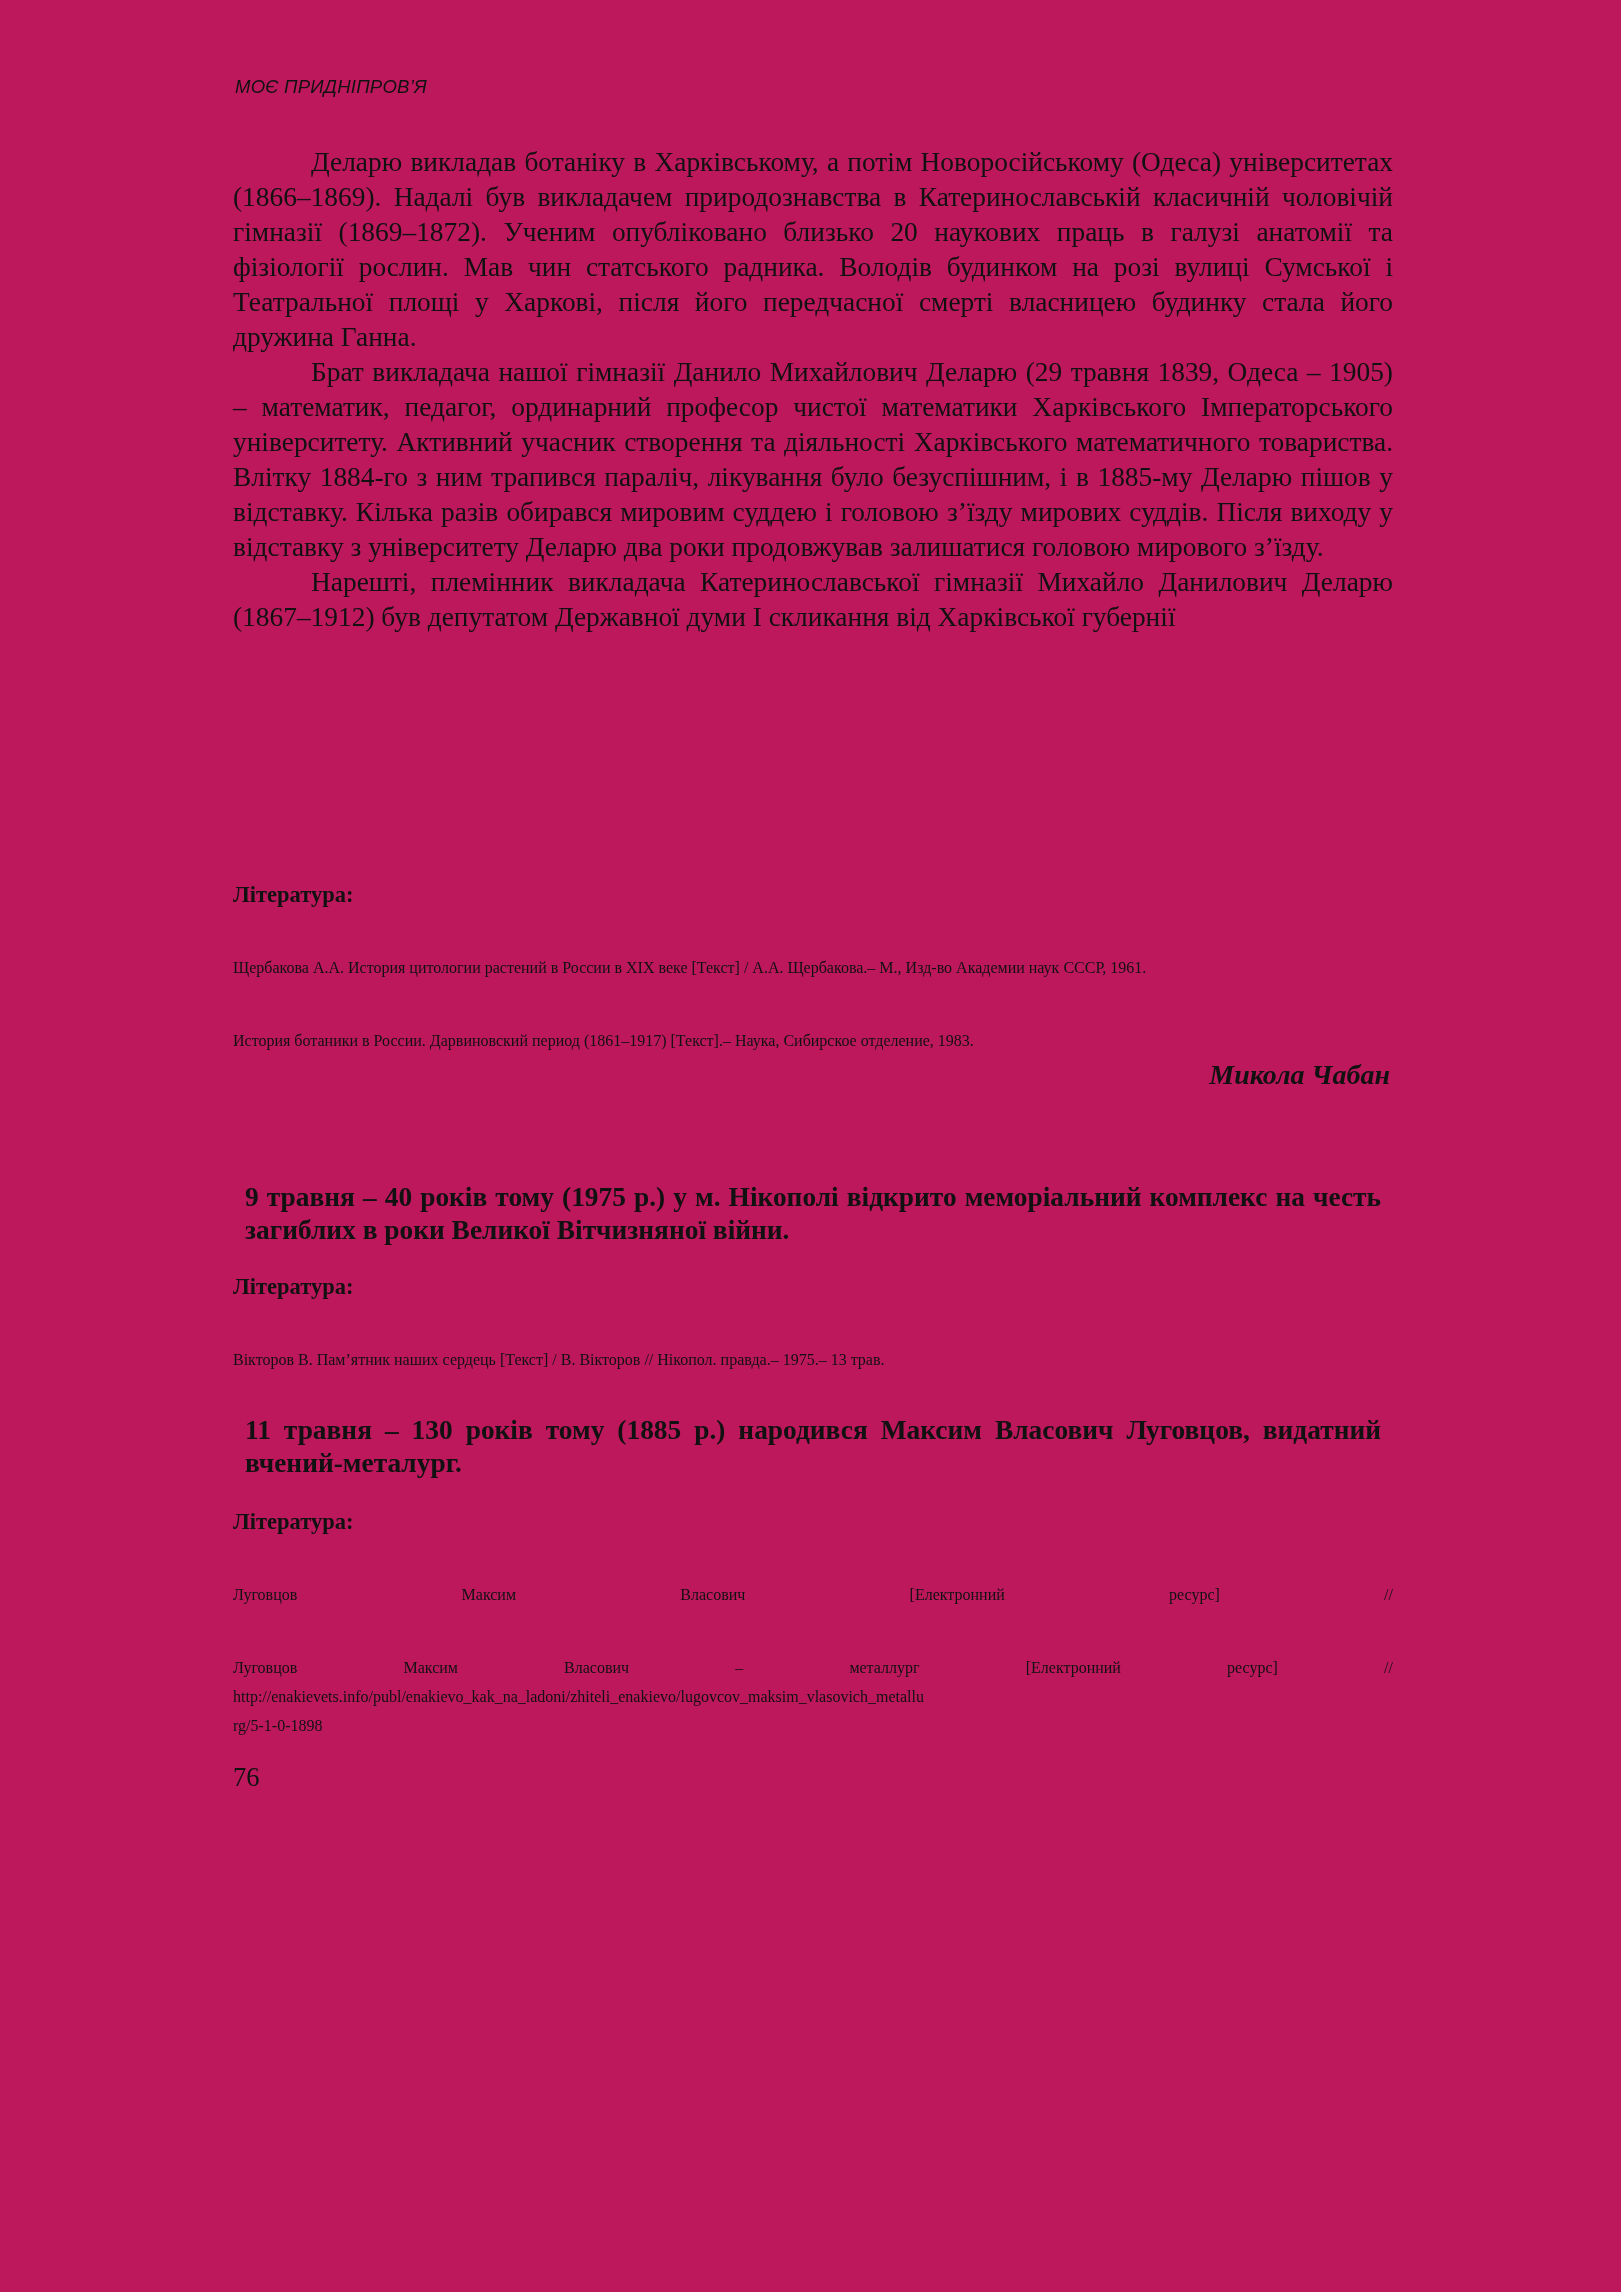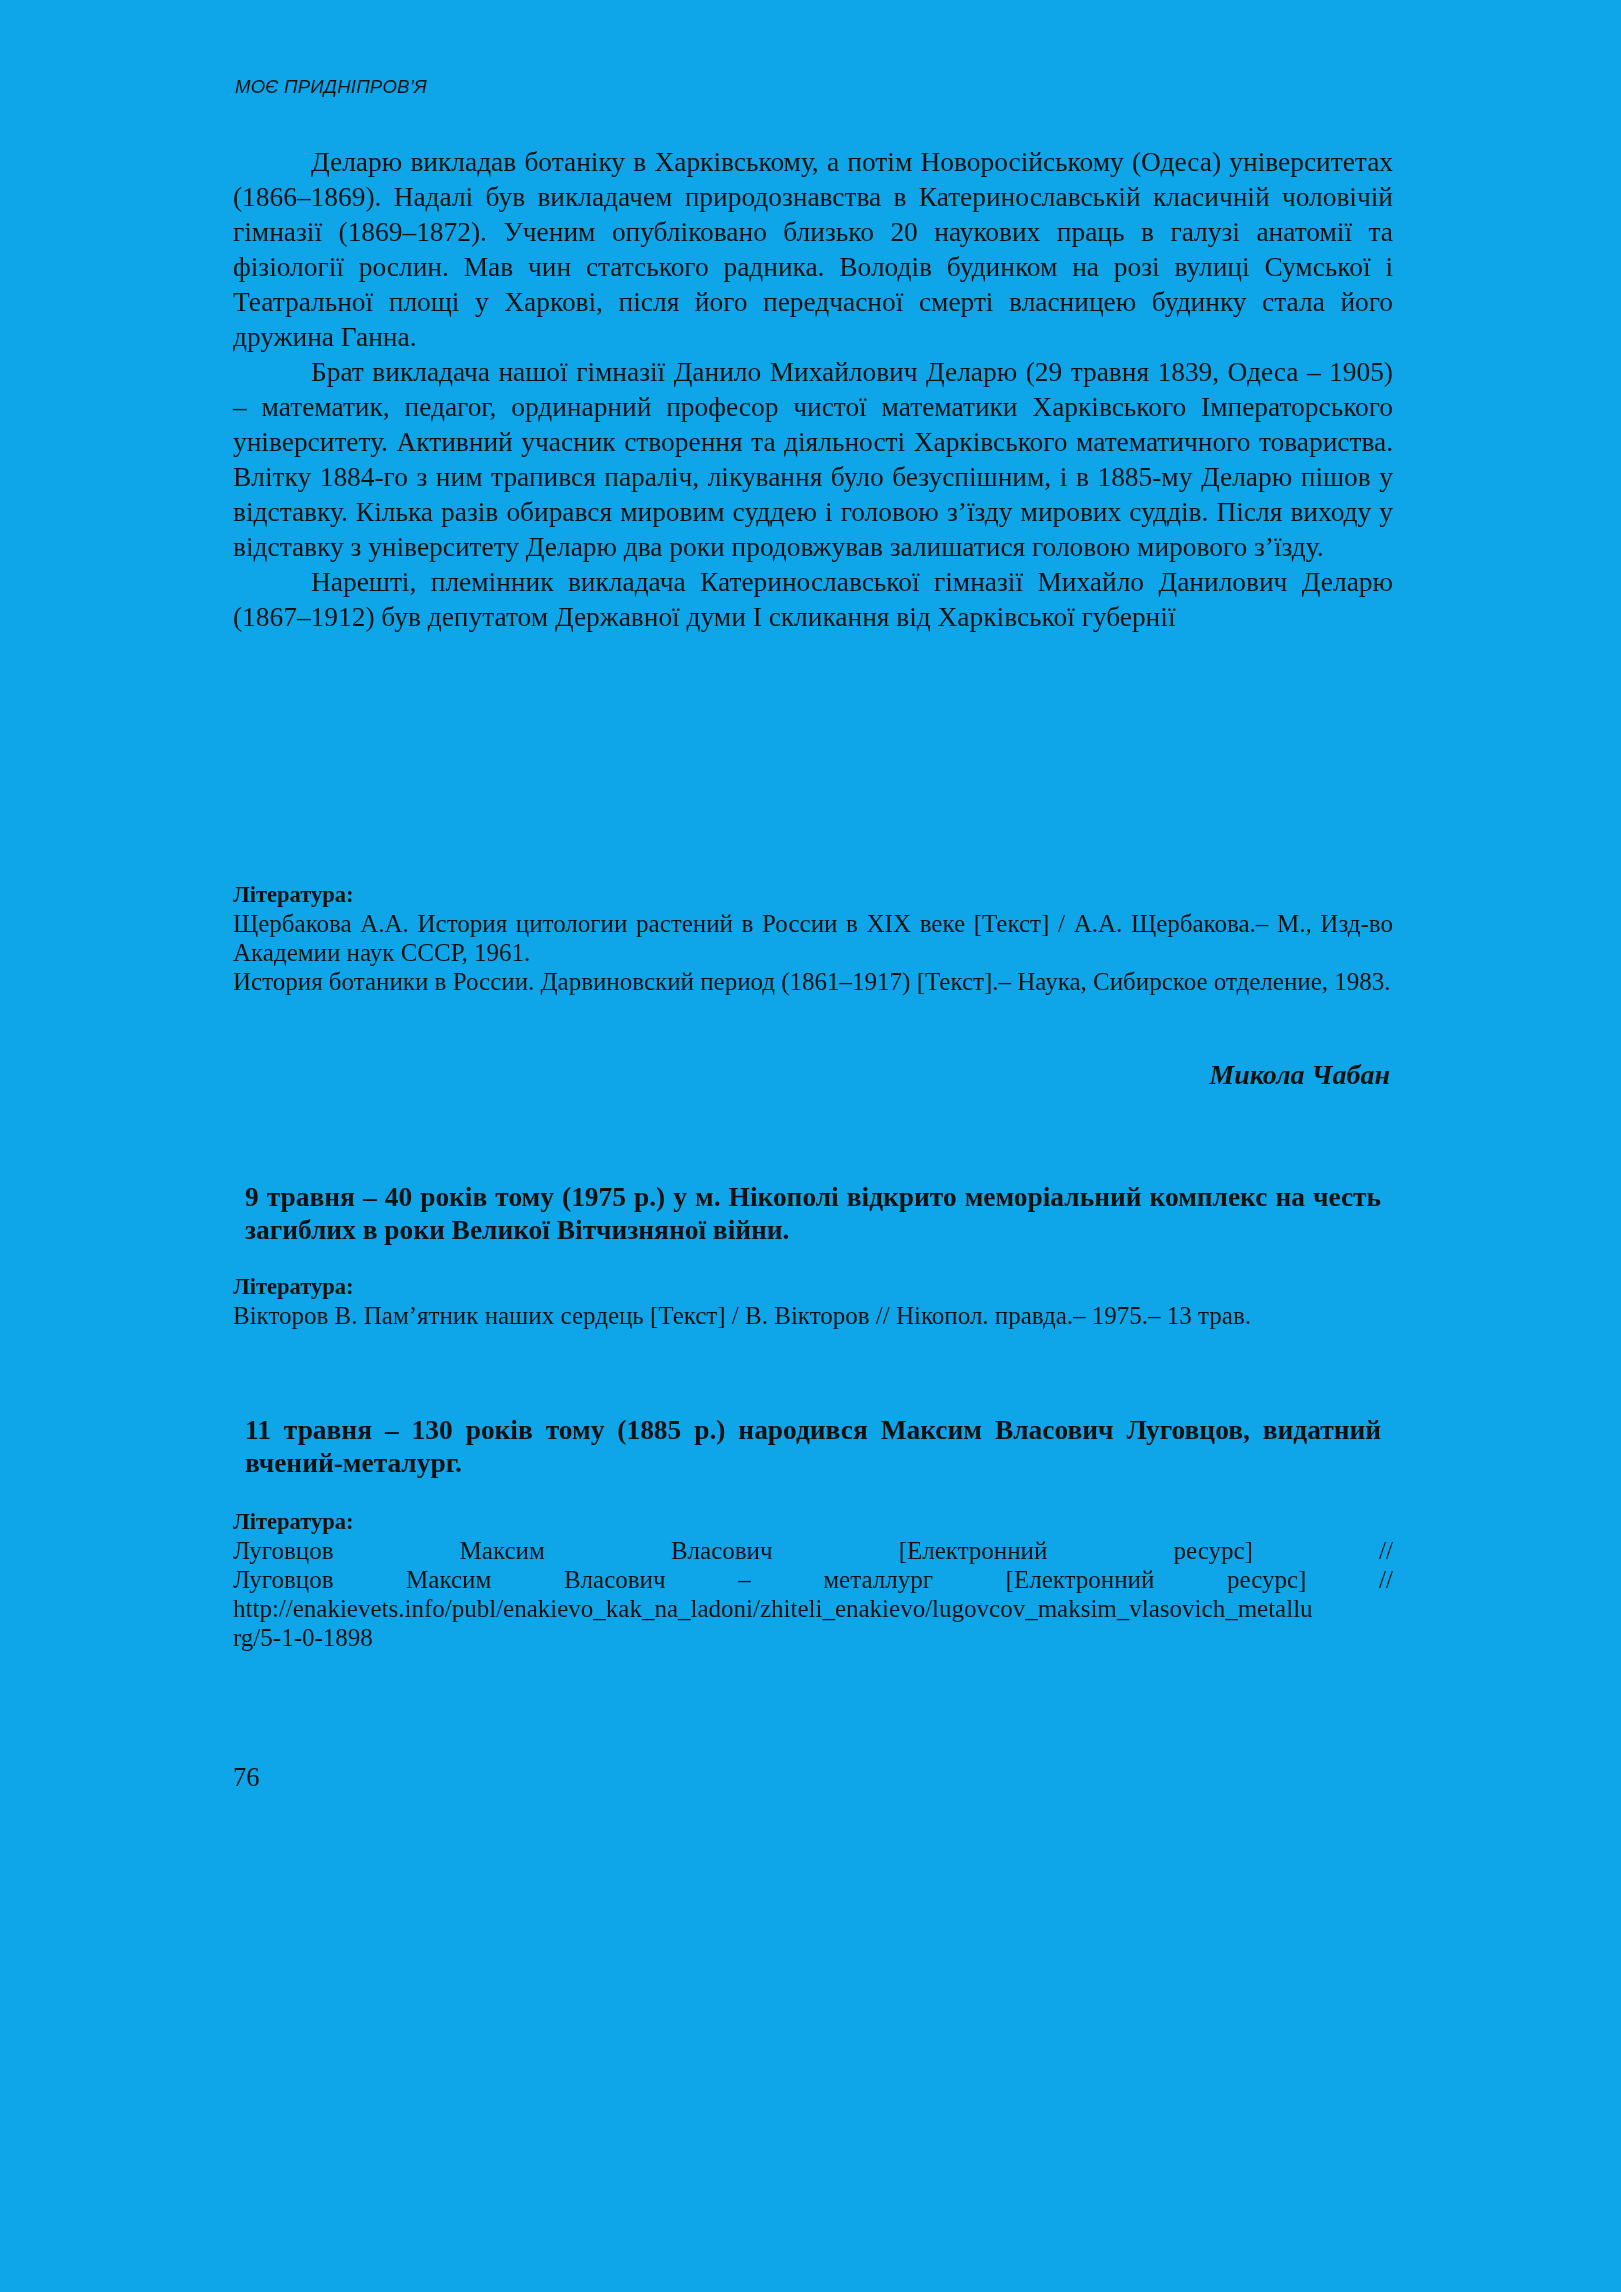--- a/index.html
+++ b/index.html
@@ -1,31 +1,31 @@
 <!DOCTYPE html>
 <html><head>
 <meta charset="utf-8">
 <style>
   html, body { margin: 0; padding: 0; background: #ffffff; }
   body { width: 1621px; height: 2293px; position: relative; overflow: hidden; color: #111; }
-  .page { position: absolute; left: 0; top: 0; width: 1621px; height: 2293px; background: #0ea5e9; }
+  .page { position: absolute; left: 0; top: 0; width: 1621px; height: 2293px; background: #be185d; }
   .running-header {
     position: absolute; left: 235px; top: 76px;
     font-family: "Liberation Sans", sans-serif; font-style: italic;
     font-size: 18.6px; letter-spacing: 0.2px; color: #111;
   }
   .block { position: absolute; left: 233px; width: 1160px; font-family: "Liberation Serif", serif; color: #111; }
   .body-text p {
     margin: 0; font-size: 27.4px; line-height: 35px; text-align: justify;
     text-align-last: left; hyphens: manual;
   }
   .body-text p.indent { text-indent: 78px; }
   .lit-title { font-weight: bold; font-size: 22.5px; line-height: 29px; margin: 0; }
   .lit-list { margin: 0; padding: 0; list-style: none; }
-  .lit-list li { font-size: 25px; line-height: 29px; text-align: justify; text-align-last: left; }
+  .lit-list li { font-size: 16px; line-height: 29px; text-align: justify; text-align-last: left; margin-top: 44px; }
   .author {
     position: absolute; right: 231px; top: 1059px;
     font-family: "Liberation Serif", serif; font-weight: bold; font-style: italic; font-size: 28px;
   }
   .event-heading {
     margin: 12px; font-weight: bold; font-size: 27.4px; line-height: 33px;
     text-align: justify; text-align-last: left;
   }
   .page-number {
     position: absolute; left: 233px; top: 1762px;

